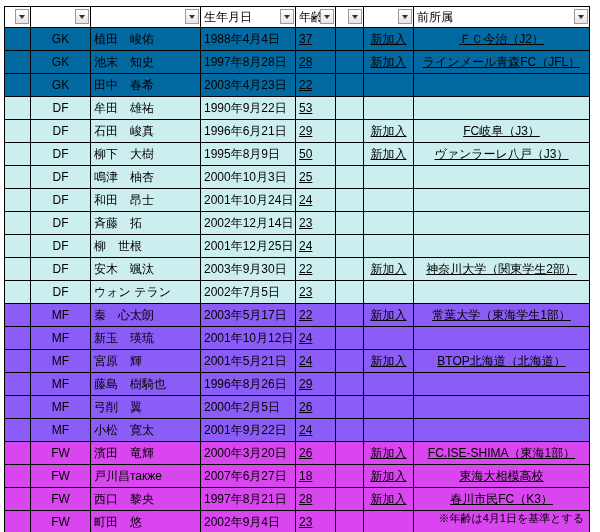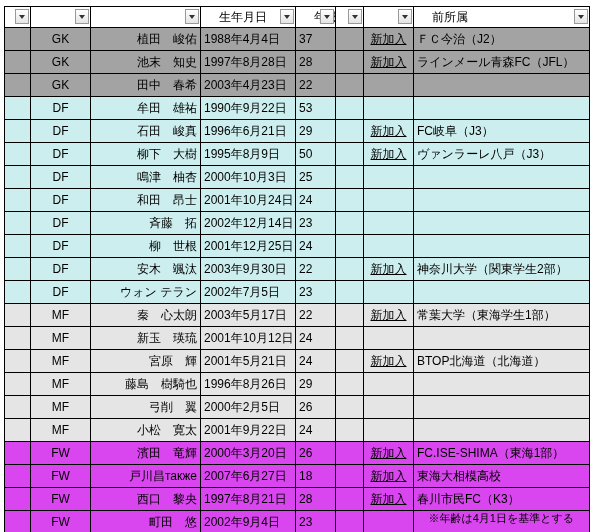--- a/index.html
+++ b/index.html
@@ -35,32 +35,32 @@
     line-height: 22px;
     white-space: nowrap;
     overflow: hidden;
     box-sizing: border-box;
   }
   
   .c0 { width: 26px; }
   .c1 { width: 60px; }
   .c2 { width: 110px; }
   .c3 { width: 95px; }
-  .c4 { width: 40px; }
+  .c4 { width: 40px; text-decoration: underline; }
   .c5 { width: 28px; }
   .c6 { width: 50px; text-decoration: underline; }
   .c7 { width: 176px; }
 
   
   tr.filter-row td {
     background: #ffffff;
     position: relative;
     height: 20px;
     line-height: 20px;
-    padding: 0 16px 0 18px;
+    padding: 0 16px 0 3px;
     font-size: 12px;
   }
   .fbtn {
     position: absolute;
     right: 1px;
     top: 2px;
     width: 14px;
     height: 15px;
     border: 1px solid #9a9a9a;
     background: linear-gradient(#ffffff, #e4e4e4);
@@ -77,37 +77,37 @@
     border-right: 3px solid transparent;
     border-top: 4px solid #333333;
   }
   .hdr-label {
     display: inline-block;
     vertical-align: top;
   }
 
   
   .pos { text-align: center; }
-  .name { text-align: right; letter-spacing: 0px; }
+  .name { text-align: left; letter-spacing: 0px; }
   .dob { text-align: left; margin-left: 36px; }
   .age { }
   .blank-narrow { }
   .newjoin { text-align: center; font-size: 11px; }
-  .prev { text-align: left; }
+  .prev { text-align: center; text-decoration: underline; }
 
   
-  .gk td { background: #a3a3a3; }
+  .gk td { background: #0369a1; }
   .df td { background: #cdeeee; }
-  .mf td { background: #e5e5e5; }
+  .mf td { background: #8b5cf6; }
   .fw td { background: #d946ef; }
   .gk td.c5, .df td.c5, .mf td.c5, .fw td.c5 { }
 
   .note {
     position: absolute;
-    right: 26px;
+    right: 16px;
     bottom: 6px;
     font-size: 11px;
   }
 </style>
 </head>
 <body>
 
 <div class="sheet">
   <table class="roster">
     <colgroup>

